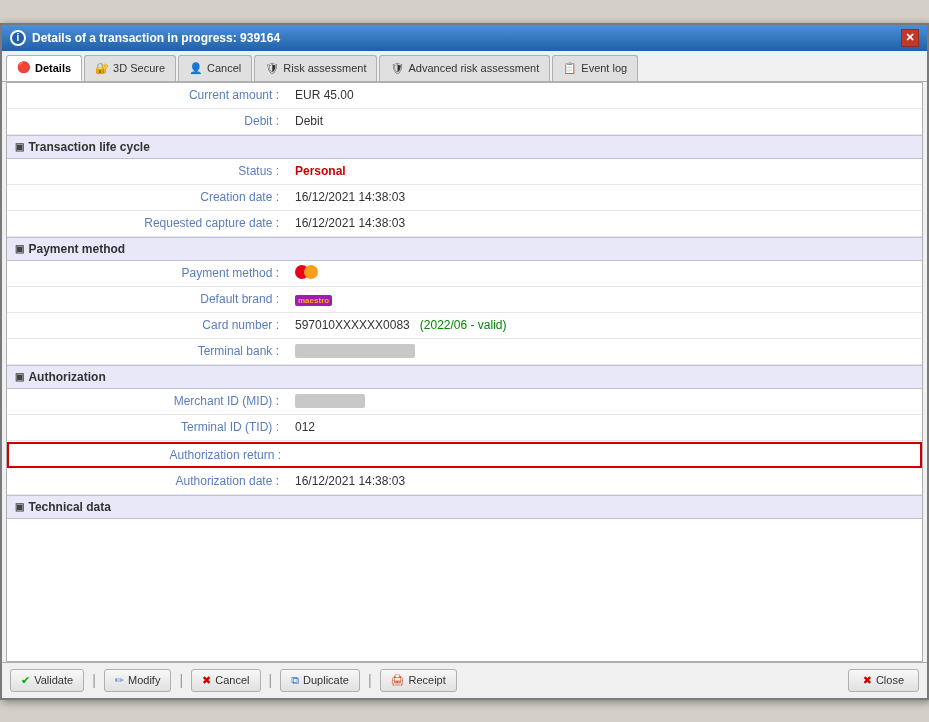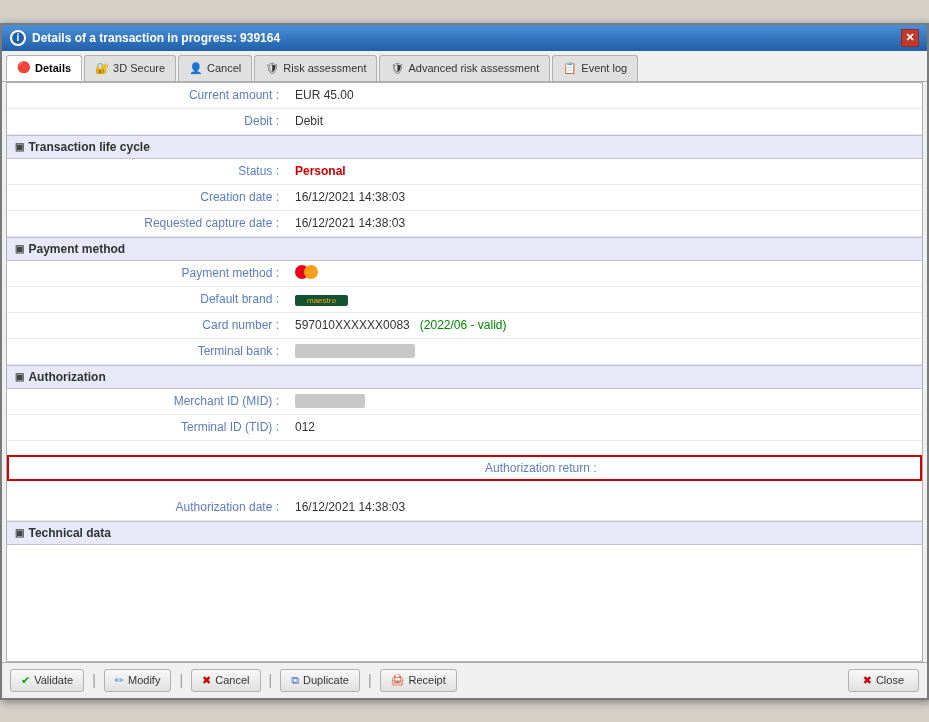--- a/index.html
+++ b/index.html
@@ -155,22 +155,21 @@
       border-radius: 2px;
       min-width: 70px;
       height: 14px;
       display: inline-block;
     }
     .auth-return-row {
       display: flex;
       border: 2px solid #cc0000;
       min-height: 26px;
       align-items: center;
-      margin: 14px 0;
-      flex-direction: column;
+      margin: 1px 0;
     }
     .auth-return-label {
       text-align: right;
       color: #5a7dbf;
       padding: 4px 8px 4px 0;
       min-width: 280px;
       flex-shrink: 0;
     }
     .auth-return-value {
       color: #cc0000;
@@ -229,25 +228,25 @@
     .mc-circle-right {
       width: 14px;
       height: 14px;
       background: #f79e1b;
       border-radius: 50%;
       display: inline-block;
       margin-left: -5px;
     }
     .brand-icon {
       display: inline-block;
-      background: #14532d;
+      background: #a21caf;
       color: #f7a823;
       font-size: 8px;
-      font-weight: normal;
-      padding: 1px 12px;
+      font-weight: bold;
+      padding: 1px 3px;
       border-radius: 2px;
     }
     .scrollbar-visible::-webkit-scrollbar {
       width: 16px;
     }
     .scrollbar-visible::-webkit-scrollbar-track {
       background: #f0f0f0;
       border-left: 1px solid #c0c0c0;
     }
     .scrollbar-visible::-webkit-scrollbar-thumb {

